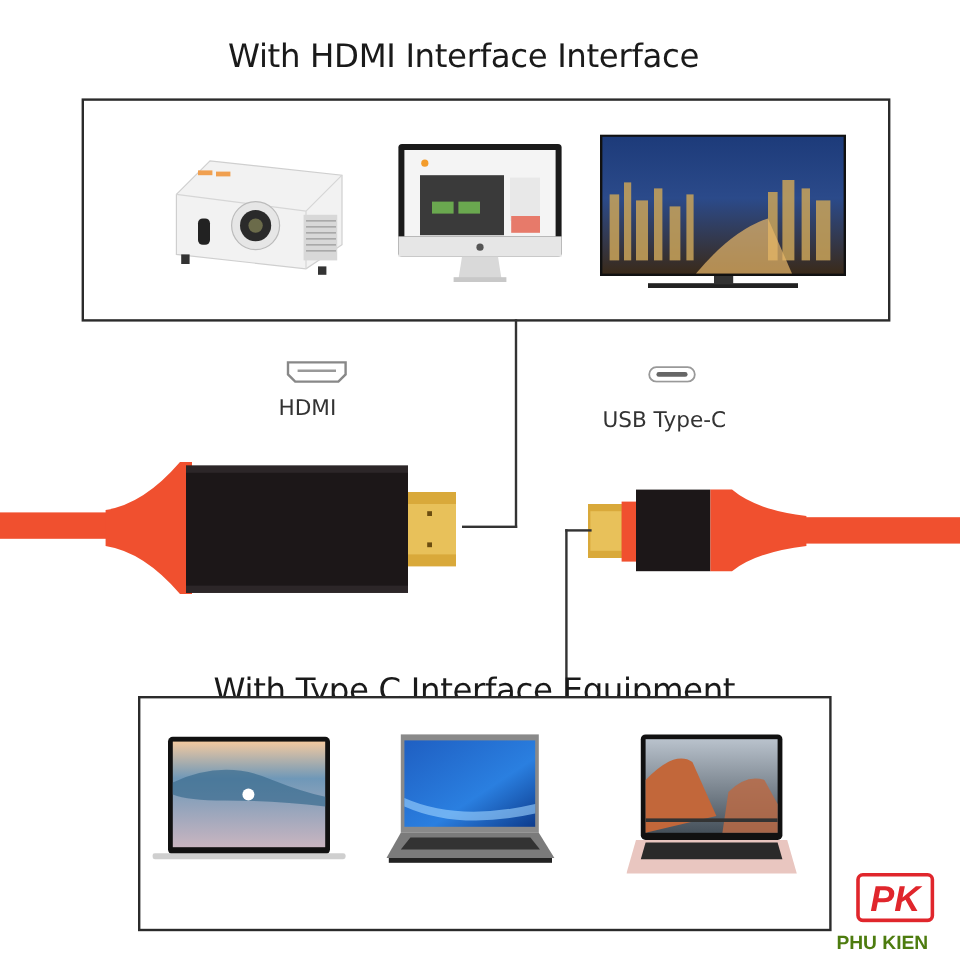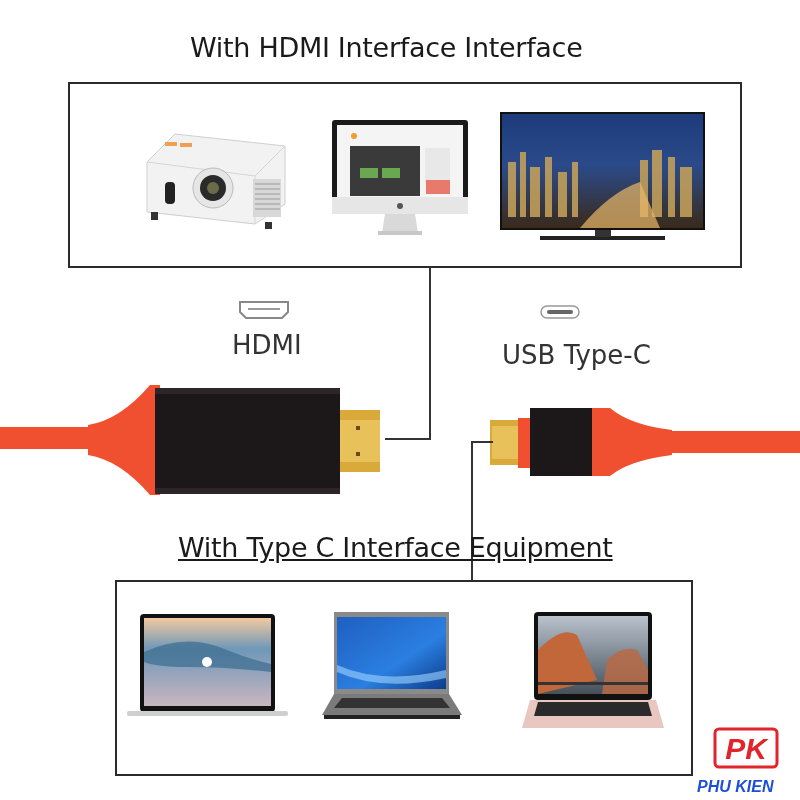--- a/index.html
+++ b/index.html
@@ -1,22 +1,22 @@
 <!DOCTYPE html>
 <html><head>
 <meta charset="utf-8">
 <style>
   html,body{margin:0;padding:0;}
   body{width:800px;height:800px;background:#ffffff;position:relative;overflow:hidden;font-family:"DejaVu Sans","Liberation Sans",sans-serif;color:#1a1a1a;}
   .abs{position:absolute;}
   .title{font-size:27px;letter-spacing:-0.3px;white-space:nowrap;}
   .box{position:absolute;border:2px solid #2b2b2b;background:#fff;box-sizing:border-box;}
-  .lbl{font-size:26px;color:#333;white-space:nowrap;}
+  .lbl{font-size:18px;color:#333;white-space:nowrap;}
   .line{position:absolute;background:#333;}
-  .logo-text{font-family:"Liberation Sans",sans-serif;font-weight:bold;color:#1d4ed8;font-style:italic;}
+  .logo-text{font-family:"Liberation Sans",sans-serif;font-weight:bold;color:#4d7c0f;}
 </style>
 </head>
 <body>
 
 <div class="abs title" style="left:190px;top:32px;">With HDMI Interface Interface</div>
 
 <div class="box" style="left:68px;top:82px;width:674px;height:186px;">
 
   <svg class="abs" style="left:65px;top:40px;" width="160" height="115" viewBox="0 0 160 115">
     <path d="M12 38 L40 10 L150 22 L150 80 L120 100 L12 88 Z" fill="#f2f2f2" stroke="#cfcfcf"></path>
@@ -116,21 +116,21 @@
   <rect x="12" y="26" width="26" height="33" fill="#e8c15a"></rect>
   <rect x="38" y="18" width="14" height="50" fill="#f0502f"></rect>
   <rect x="50" y="8" width="62" height="68" fill="#1c1718"></rect>
   <path d="M112 8 L130 8 Q150 25 192 30 L192 55 Q150 60 130 76 L112 76 Z" fill="#f0502f"></path>
   <rect x="190" y="31" width="130" height="22" fill="#f0502f"></rect>
 </svg>
 
 <div class="line" style="left:471px;top:441px;width:2px;height:141px;"></div>
 <div class="line" style="left:471px;top:441px;width:22px;height:2px;"></div>
 
-<div class="abs title" style="left:178px;top:532px;text-decoration:underline;">With Type C Interface Equipment</div>
+<div class="abs title" style="left:178px;top:560px;">With Type C Interface Equipment</div>
 
 <div class="box" style="left:115px;top:580px;width:578px;height:196px;">
 
   <svg class="abs" style="left:10px;top:30px;" width="165" height="105" viewBox="0 0 165 105">
     <defs>
       <linearGradient id="wave" x1="0" y1="0" x2="0" y2="1">
         <stop offset="0" stop-color="#f2c9a0"></stop>
         <stop offset="0.35" stop-color="#6f98b8"></stop>
         <stop offset="1" stop-color="#c9b5c0"></stop>
       </linearGradient>

